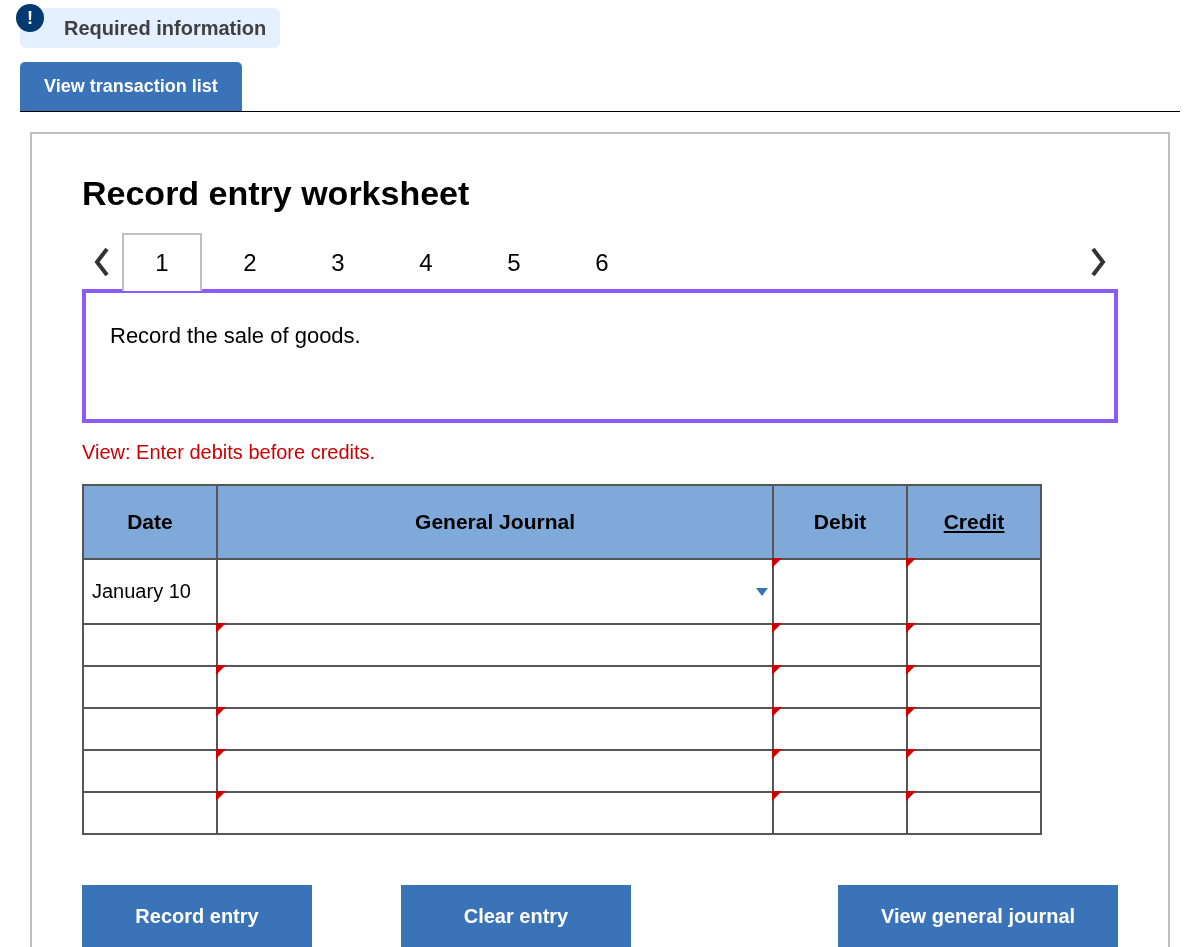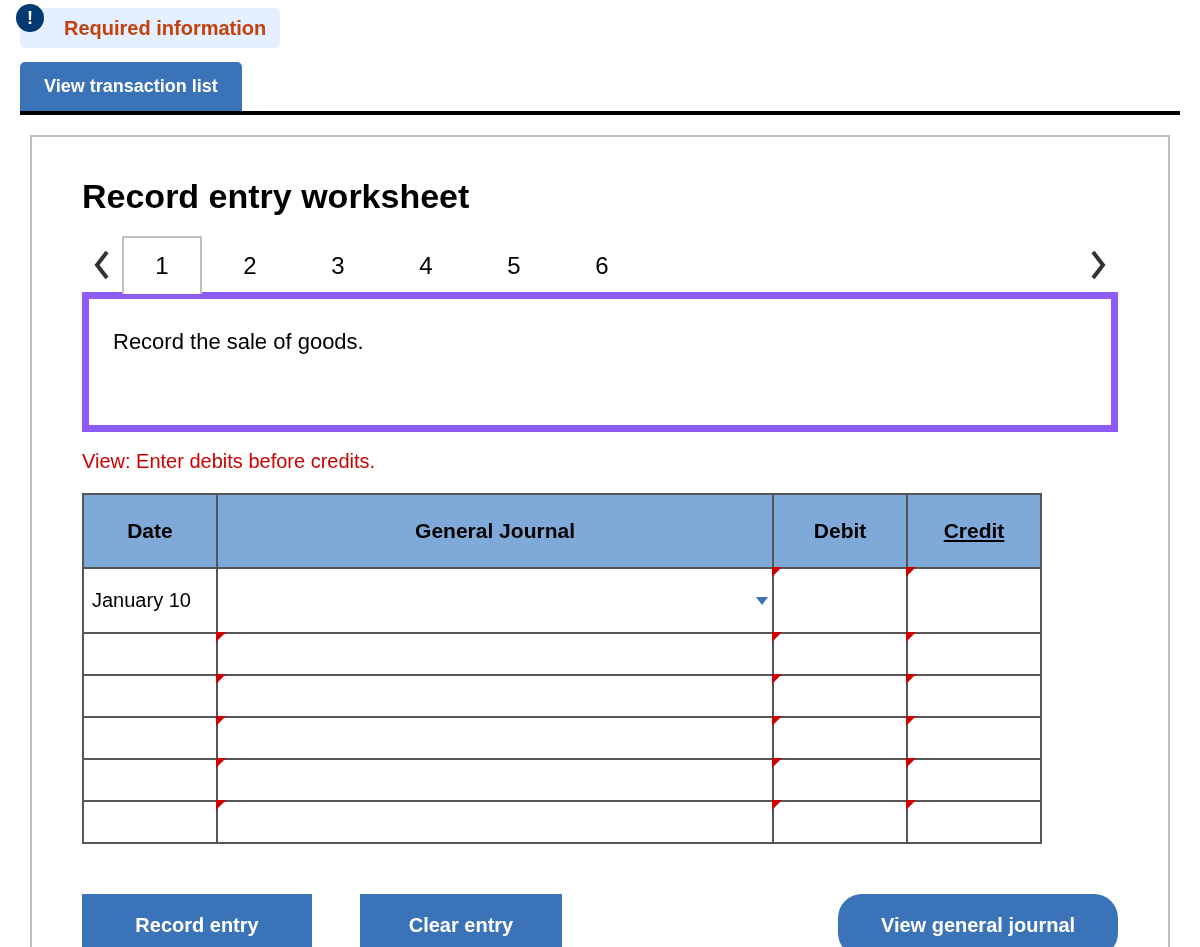--- a/index.html
+++ b/index.html
@@ -26,22 +26,22 @@
     color: #fff;
     display: flex;
     align-items: center;
     justify-content: center;
     font-weight: bold;
     margin-right: 10px;
     font-size: 18px;
     position: relative;
     left: -10px; top: -10px;
   }
-  .info-text { color: #c2410c; font-weight: bold; font-size: 20px; }
-  .tab-bar { border-bottom: 4px solid #000000; }
+  .info-text { color: #404040; font-weight: bold; font-size: 20px; }
+  .tab-bar { border-bottom: 1px solid #000000; }
   .view-tab {
     display: inline-block;
     background: #3b73b8;
     color: #fff;
     font-weight: bold;
     padding: 14px 24px;
     border-radius: 5px 5px 0 0;
     font-size: 18px;
     cursor: pointer;
   }
@@ -82,21 +82,21 @@
     margin-right: 8px;
   }
   .num-tab.active {
     border: 2px solid #bfbfbf;
     border-bottom: none;
     background: #fff;
     position: relative;
     z-index: 2;
   }
   .instruction-box {
-    border: 7px solid #8b5cf6;
+    border: 4px solid #8b5cf6;
     margin-top: -2px;
     padding: 30px 24px 70px 24px;
     font-family: Verdana, Geneva, sans-serif;
     font-size: 22px;
   }
   .note-text {
     color: #cc0000;
     font-family: Verdana, Geneva, sans-serif;
     font-size: 20px;
     margin: 18px 0 20px 0;
@@ -154,23 +154,23 @@
     background: #3b73b8;
     color: #fff;
     font-weight: bold;
     font-size: 20px;
     padding: 20px 0;
     text-align: center;
     cursor: pointer;
     border: none;
   }
   .btn-record { width: 230px; }
-  .btn-clear { width: 202px; margin-left: 48px; }
+  .btn-clear { width: 230px; margin-left: 89px; }
   .btn-flex { flex: 1; }
-  .btn-vgj { width: 280px; border-radius: 24px; }
+  .btn-vgj { width: 280px; }
 </style>
 </head>
 <body>
 
 <div class="top-area">
   <div class="info-badge">
     <div class="info-circle">!</div>
     <span class="info-text">Required information</span>
   </div>
   <div class="tab-bar">

